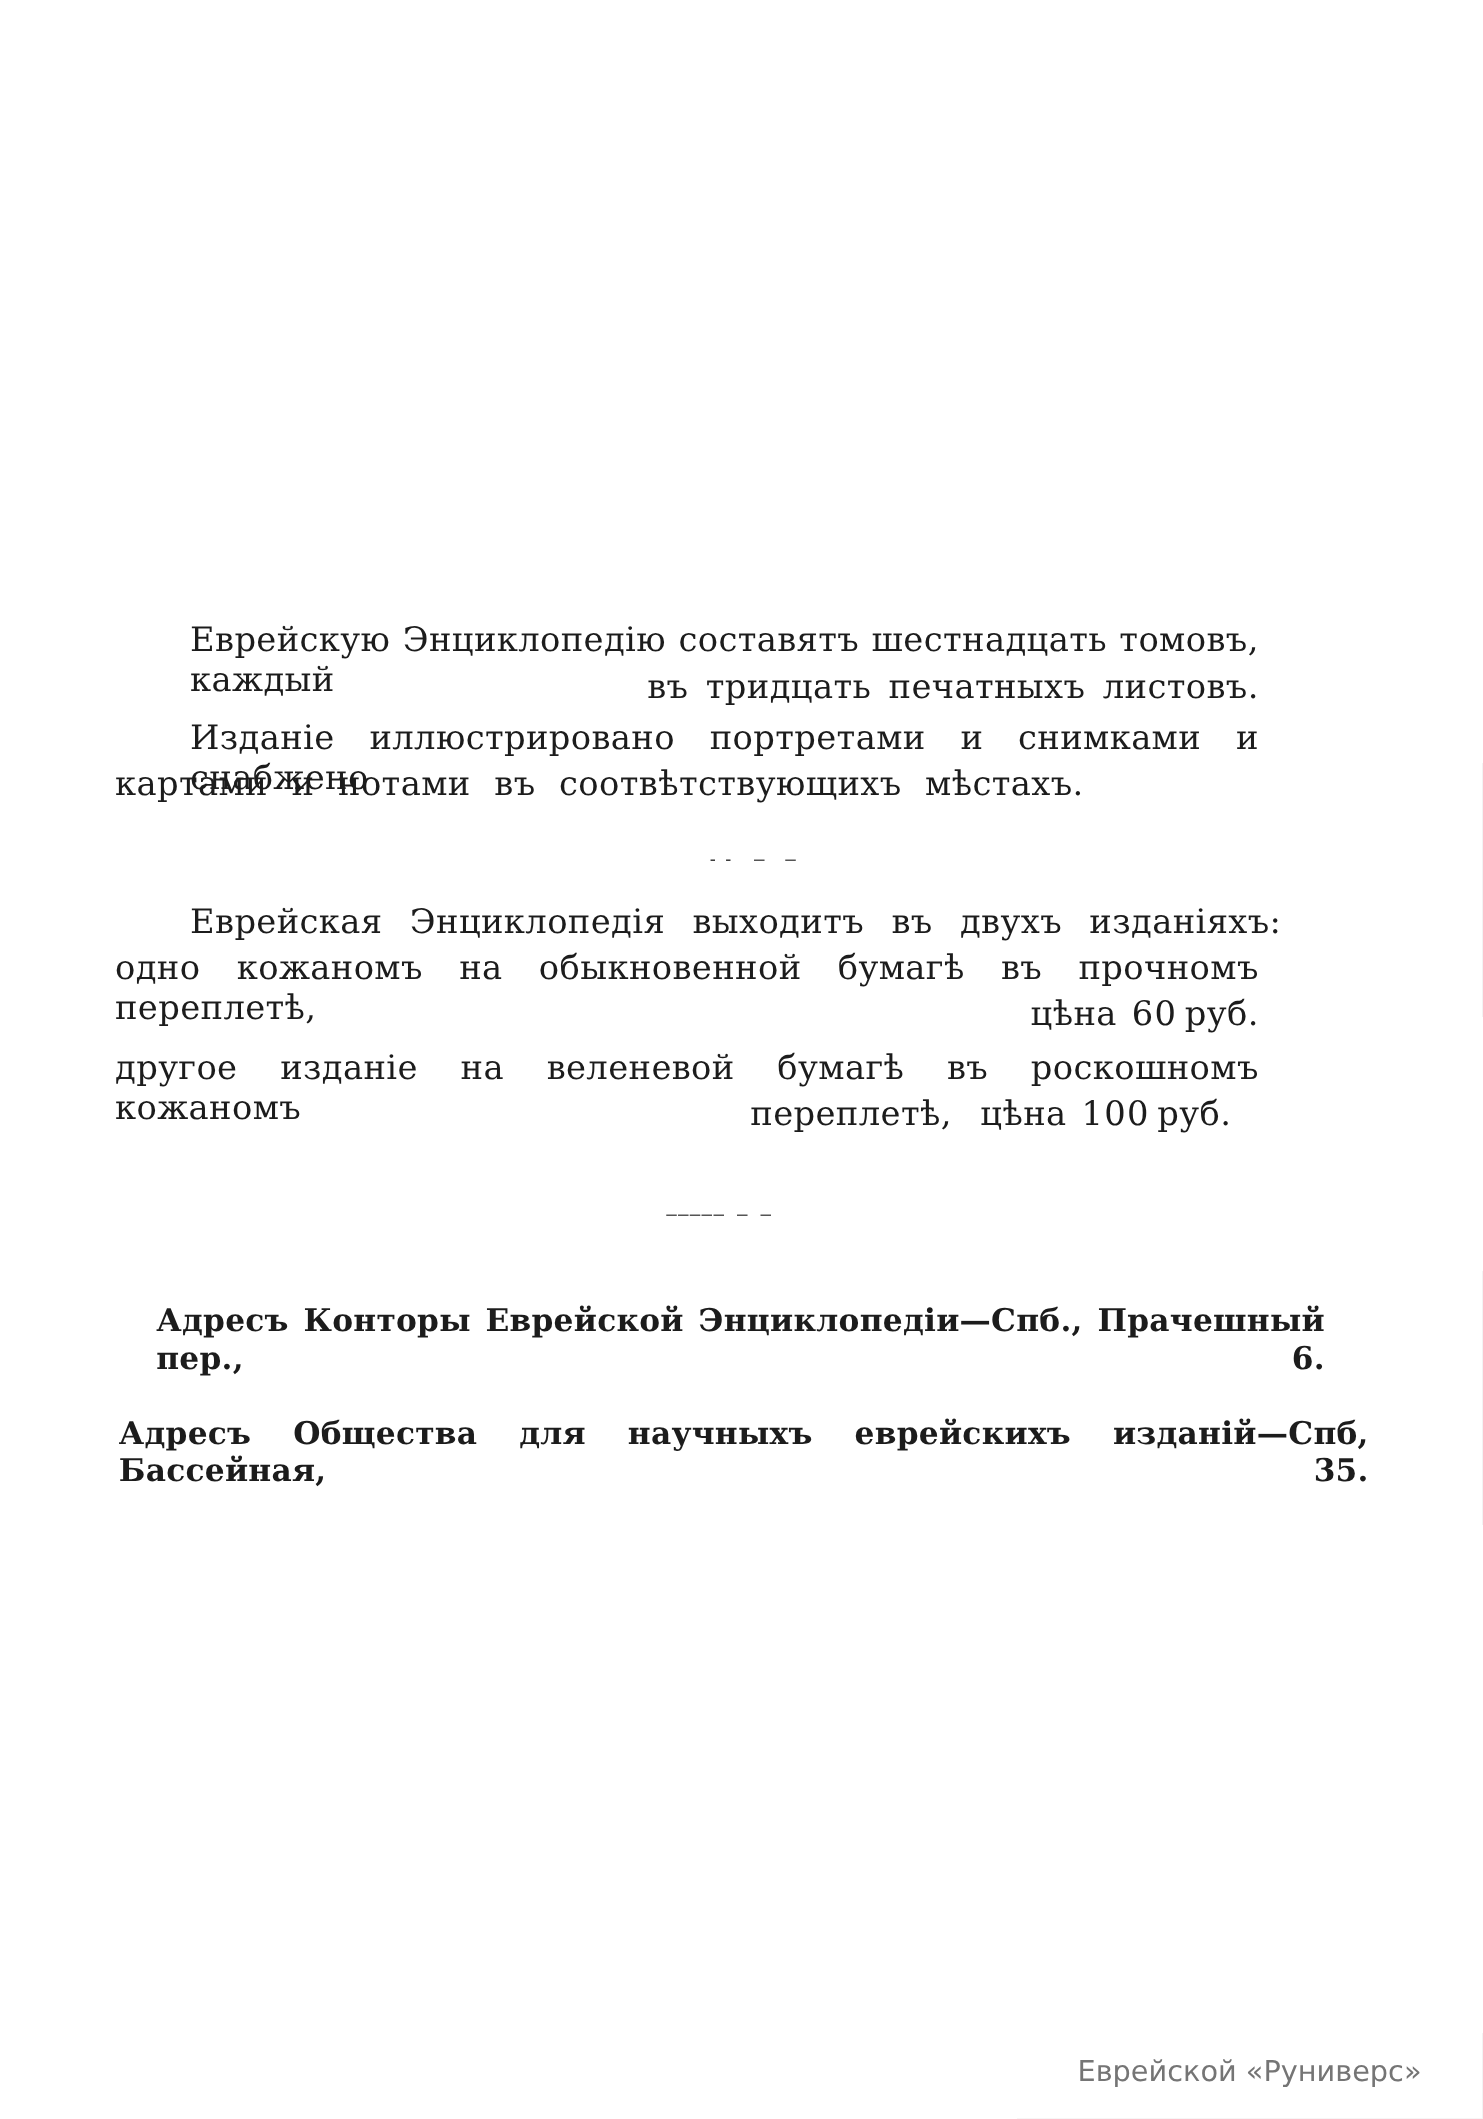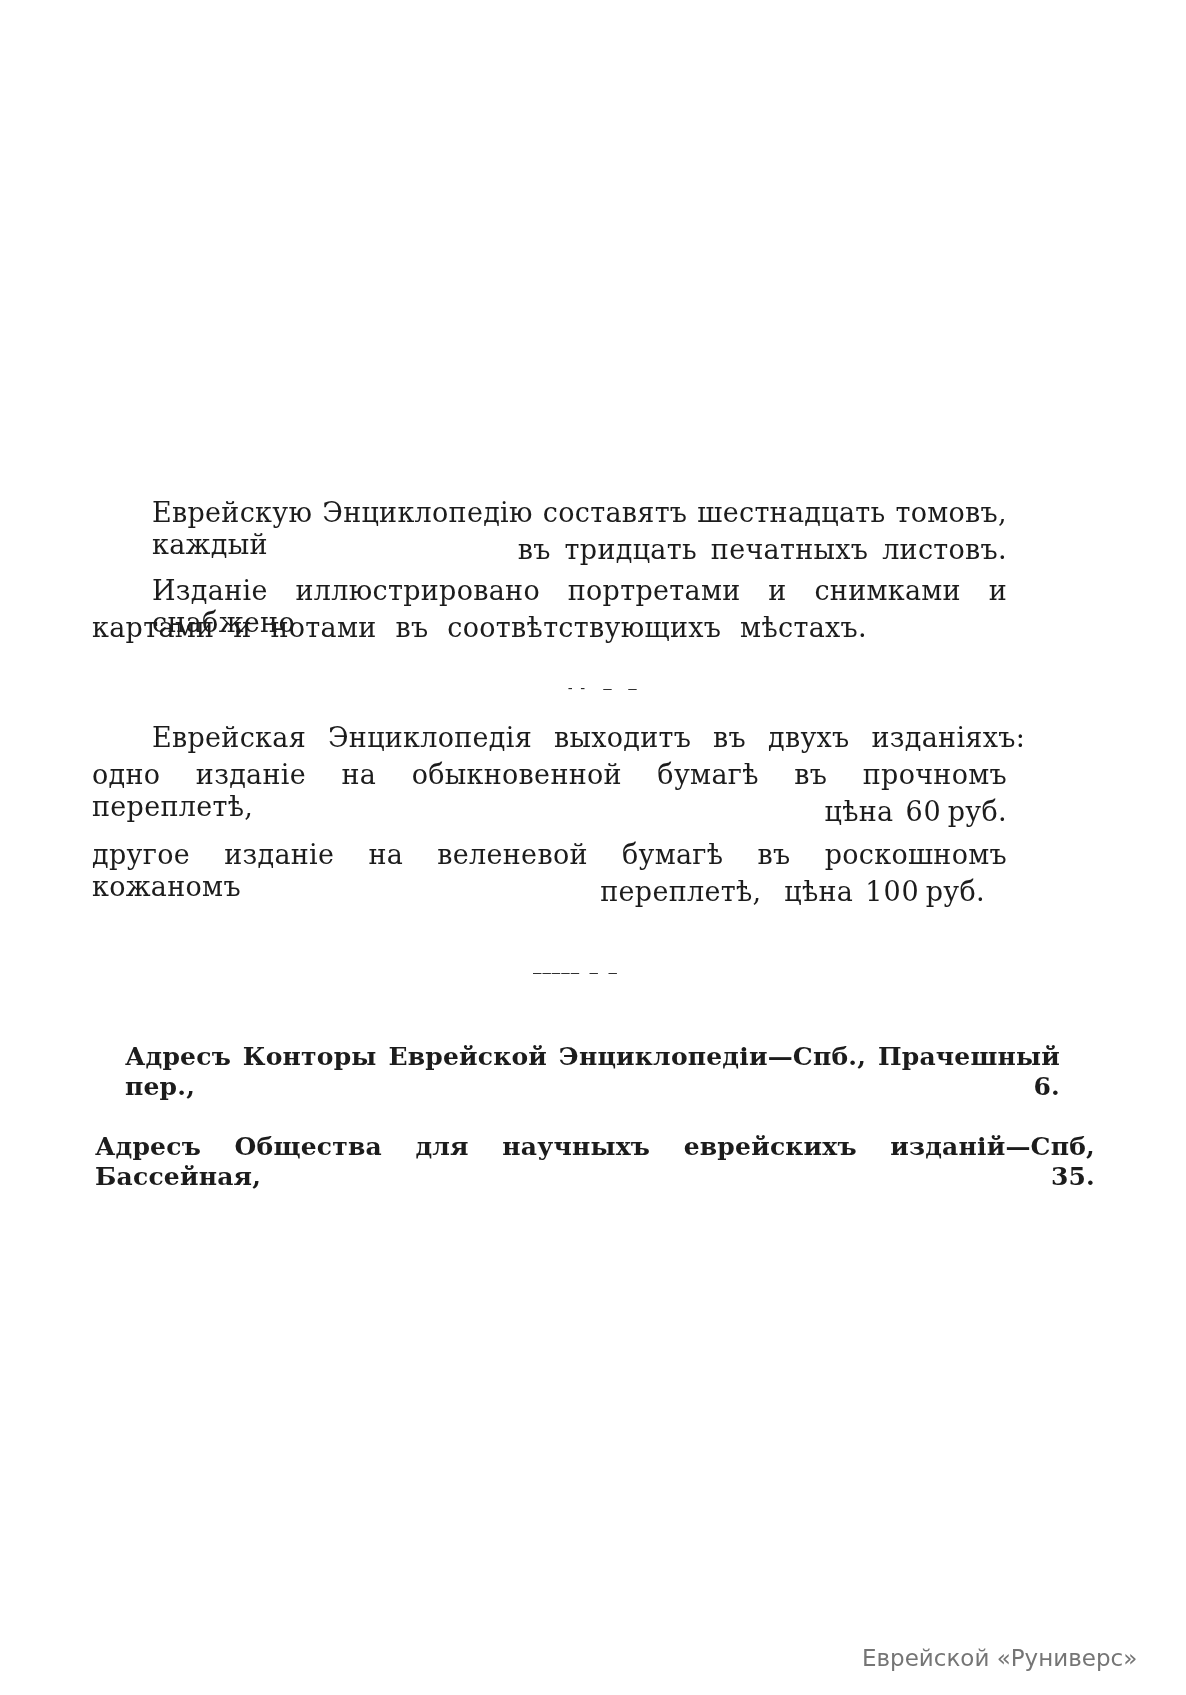--- a/index.html
+++ b/index.html
@@ -72,21 +72,21 @@
 
   <div class="line j indent" style="top:497px">Еврейскую Энциклопедію составятъ шестнадцать томовъ, каждый</div>
   <div class="line ws5" style="top:534px">въ тридцать печатныхъ листовъ.</div>
 
   <div class="line j indent" style="top:575px">Изданіе иллюстрировано портретами и снимками и снабжено</div>
   <div class="line ws10" style="top:612px">картами и нотами въ соотвѣтствующихъ мѣстахъ.</div>
 
   <div class="sep sep1">-- — –</div>
 
   <div class="line ws13 indent" style="top:722px">Еврейская Энциклопедія выходитъ въ двухъ изданіяхъ:</div>
-  <div class="line j" style="top:759px">одно изданіе на обыкновенной бумагѣ въ прочномъ переплетѣ,</div>
+  <div class="line j" style="top:759px">одно кожаномъ на обыкновенной бумагѣ въ прочномъ переплетѣ,</div>
 
   <div class="line right" style="top:796px">
     <span class="gap">цѣна</span><span class="bold-num">60</span><span>руб.</span>
   </div>
 
   <div class="line j" style="top:839px">другое изданіе на веленевой бумагѣ въ роскошномъ кожаномъ</div>
 
   <div class="line right pad-r" style="top:876px">
     <span class="gap">переплетѣ, цѣна</span><span class="bold-num">100</span><span>руб.</span>
   </div>

